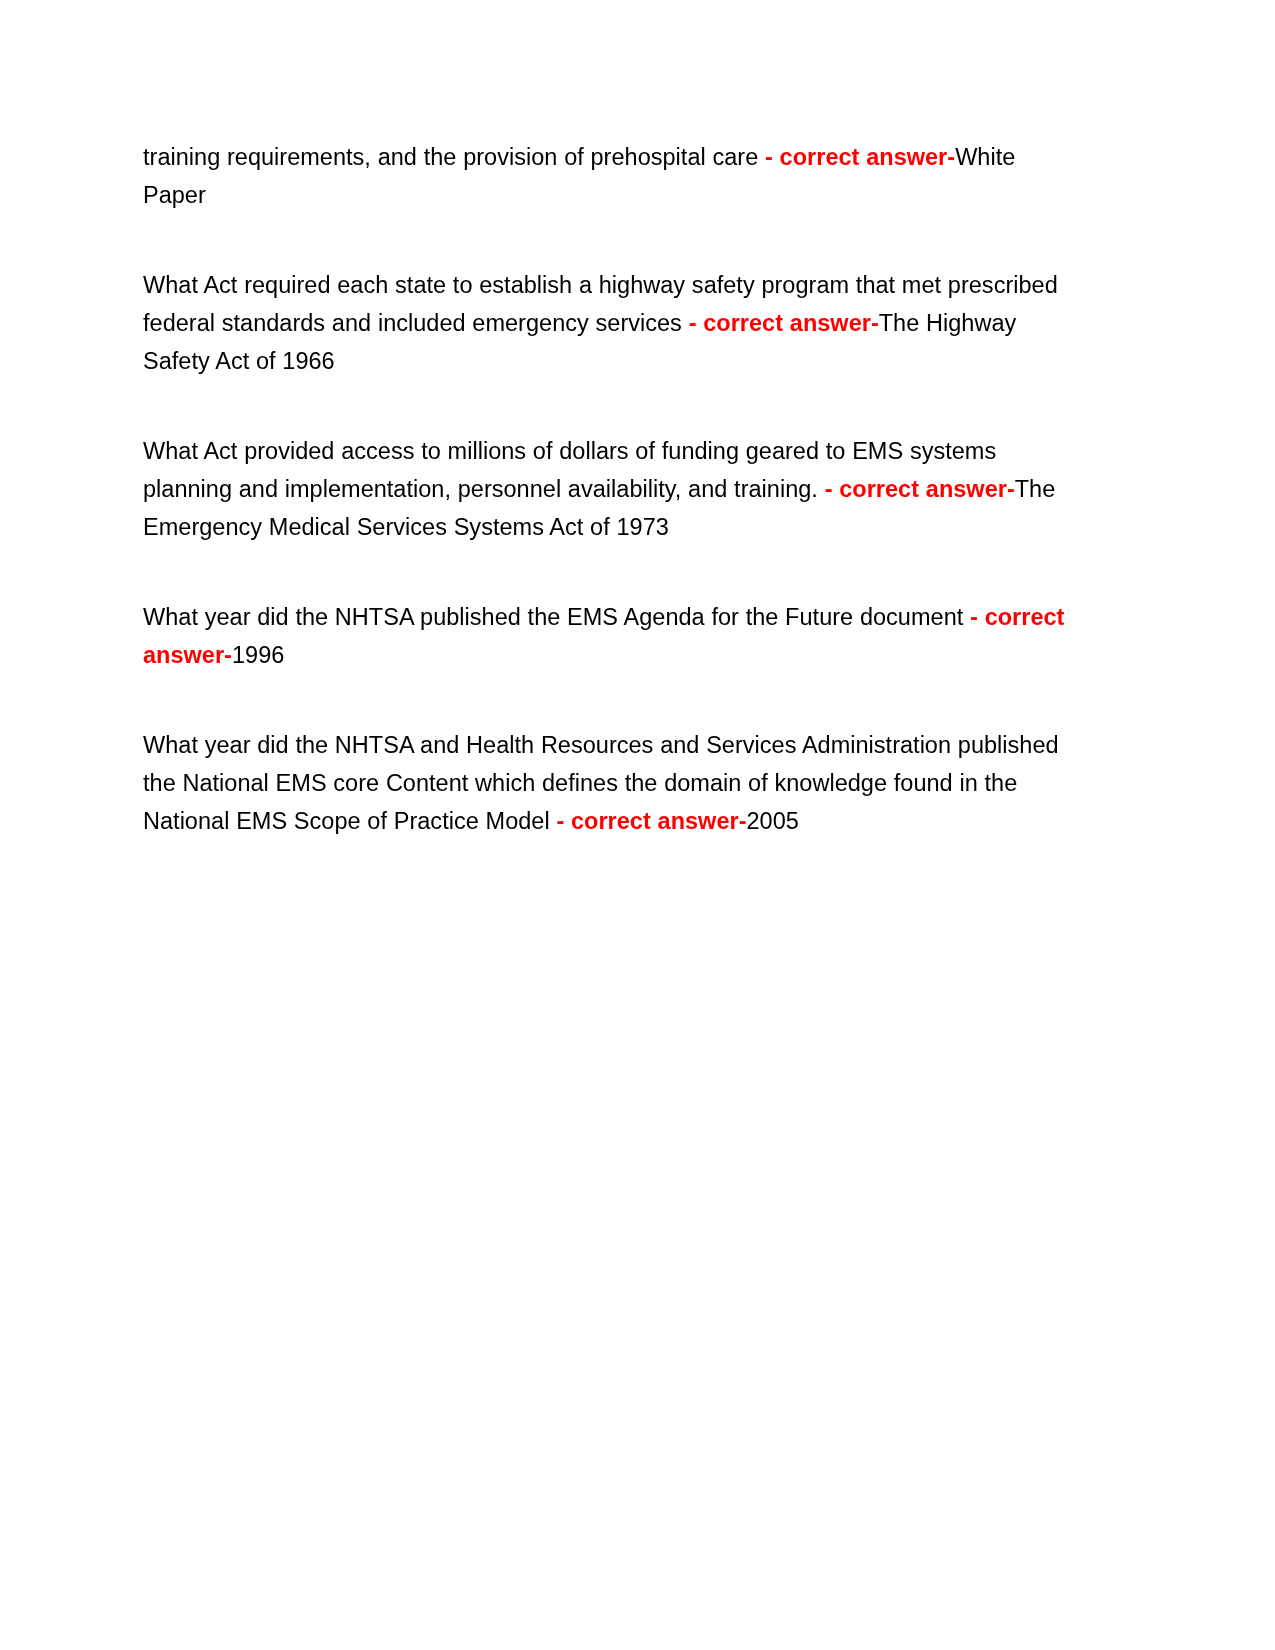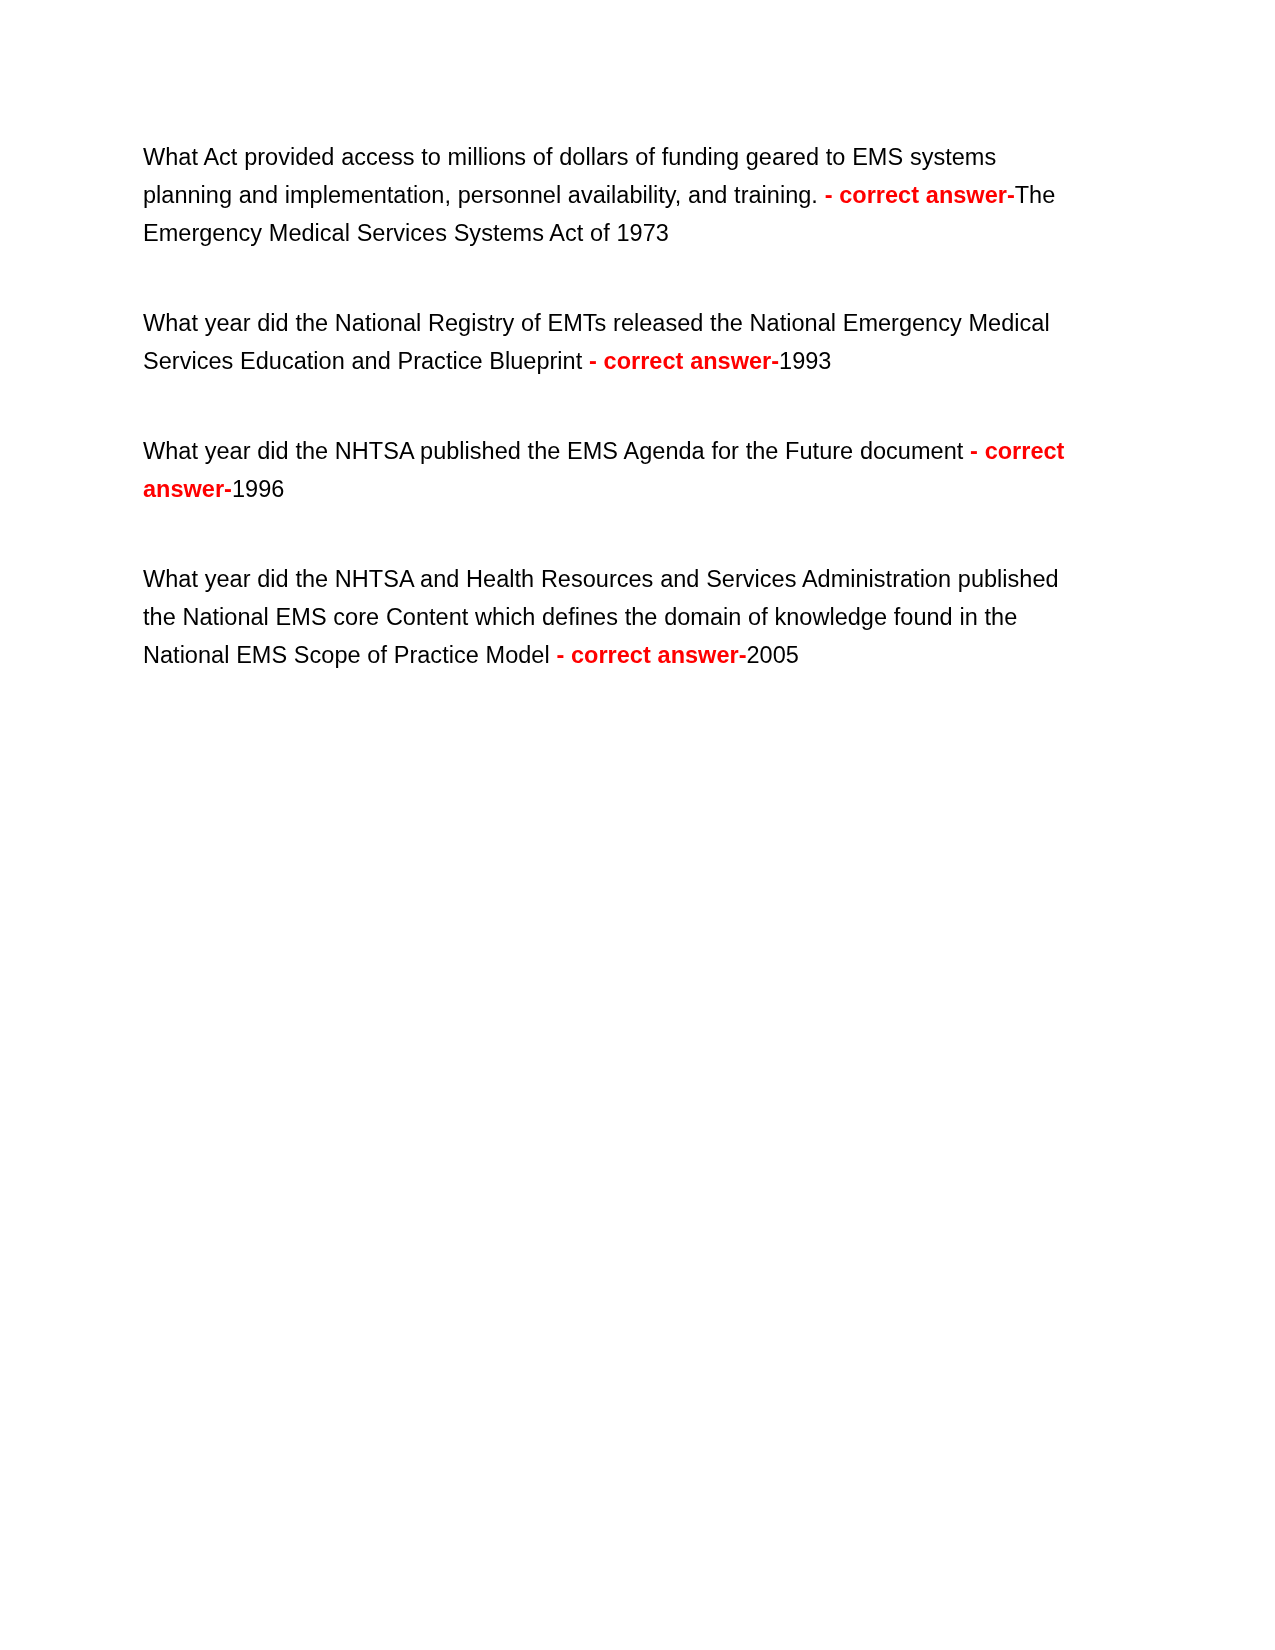--- a/index.html
+++ b/index.html
@@ -49,31 +49,34 @@
   .question-text {
     color: #000000;
   }
 </style>
 </head>
 <body>
 
 <div class="page">
   <div class="content">
 
+    <p class="qa-block">
+      <span class="question-text">training requirements, and the provision of prehospital care </span><span class="answer-tag">- correct answer-</span><span class="answer-text">White Paper</span>
+    </p>
 
+    <p class="qa-block">
+      <span class="question-text">What Act required each state to establish a highway safety program that met prescribed federal standards and included emergency services </span><span class="answer-tag">- correct answer-</span><span class="answer-text">The Highway Safety Act of 1966</span>
+    </p>
 
     <p class="qa-block">
       <span class="question-text">What Act provided access to millions of dollars of funding geared to EMS systems planning and implementation, personnel availability, and training. </span><span class="answer-tag">- correct answer-</span><span class="answer-text">The Emergency Medical Services Systems Act of 1973</span>
     </p>
 
 
 
-    <p class="qa-block">
-      <span class="question-text">What year did the National Registry of EMTs released the National Emergency Medical Services Education and Practice Blueprint </span><span class="answer-tag">- correct answer-</span><span class="answer-text">1993</span>
-    </p>
 
     <p class="qa-block">
       <span class="question-text">What year did the NHTSA published the EMS Agenda for the Future document </span><span class="answer-tag">- correct answer-</span><span class="answer-text">1996</span>
     </p>
 
     <p class="qa-block">
       <span class="question-text">What year did the NHTSA and Health Resources and Services Administration published the National EMS core Content which defines the domain of knowledge found in the National EMS Scope of Practice Model </span><span class="answer-tag">- correct answer-</span><span class="answer-text">2005</span>
     </p>
 
   </div>

